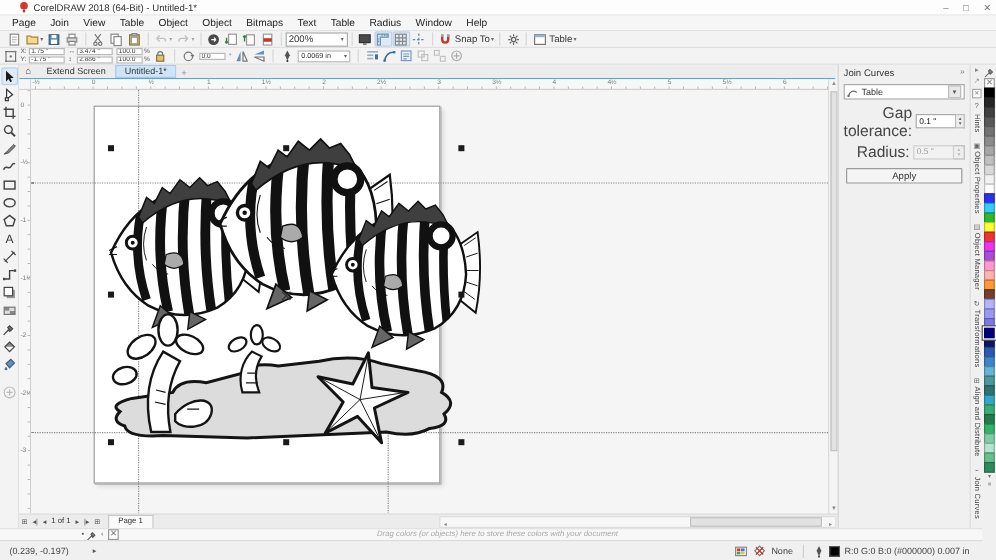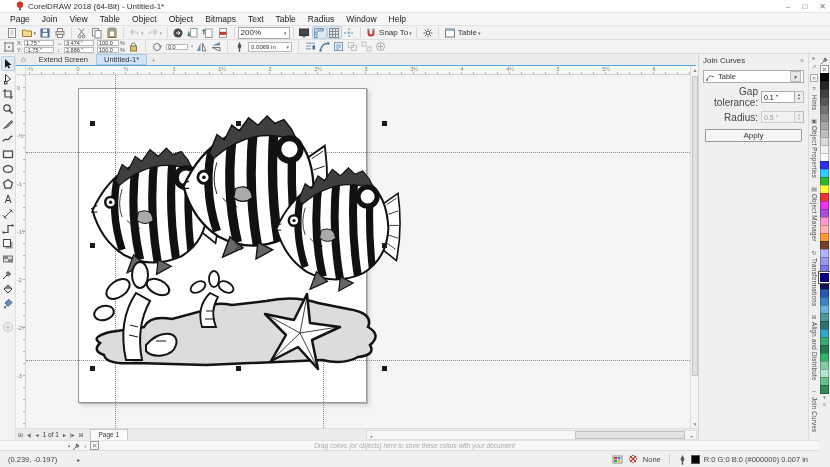--- a/index.html
+++ b/index.html
@@ -77,21 +77,21 @@
   #htrack { position:absolute; left:350px; top:1px; width:331px; height:10px; background:#f7f7f7; border:1px solid #ddd; }
   #hthumb { position:absolute; left:208px; top:0px; width:110px; height:8px; background:#e2e2e2; border:1px solid #c2c2c2; }
   
   #docker { left:698px; top:54px; width:110px; height:406px; background:#f0f0f0; border-left:1px solid #d5d5d5; }
   #docker-header { height:13px; display:flex; align-items:center; justify-content:space-between; padding:0 4px; }
   #docker-title { font-size:8px; color:#333; }
   .docker-hbtn { color:#888; font-size:7px; }
   .dk-row { display:flex; align-items:center; margin:3px 4px 0 4px; }
   #mode-select { flex:1; display:flex; align-items:center; background:#fff; border:1px solid #ababab; height:13px; padding:0 2px; gap:3px; }
   #mode-select .dd-btn { margin-left:auto; width:11px; height:11px; background:#e8e8e8; border:1px solid #bbb; font-size:5px; color:#555; display:flex; align-items:center; justify-content:center; }
-  .dk-label { font-size:10px; color:#444; flex:1; text-align:right; padding-right:3px; }
+  .dk-label { font-size:13px; color:#444; flex:1; text-align:right; padding-right:3px; }
   .dk-input { width:34px; height:12px; border:1px solid #ababab; background:#fff; font-size:7px; padding:0 2px; font-family:"Liberation Sans",sans-serif; }
   .dk-input.dis { background:#f2f2f2; color:#9a9a9a; border-color:#cfcfcf; }
   .spinner { width:9px; height:12px; border:1px solid #bbb; border-left:none; background:#eee; display:flex; flex-direction:column; align-items:center; justify-content:center; font-size:4px; color:#666; line-height:4px; }
   .spinner.dis { color:#bbb; }
   #apply-btn { margin:6px 6px 0 6px; height:13px; background:#f5f5f5; border:1px solid #9a9a9a; border-radius:1px; font-size:8px; color:#333; display:flex; align-items:center; justify-content:center; }
   
   #dockerstrip { left:808px; top:54px; width:11px; height:406px; background:#f0f0f0; border-left:1px solid #dcdcdc; display:flex; flex-direction:column; align-items:center; }
   .strip-top { font-size:6px; color:#888; height:9px; }
   .strip-close { width:8px; height:8px; border:1px solid #aaa; font-size:5px; line-height:6px; text-align:center; color:#777; background:#fbfbfb; margin:2px 0 4px 0; }
   .dtab { display:flex; flex-direction:column; align-items:center; margin-bottom:7px; }

